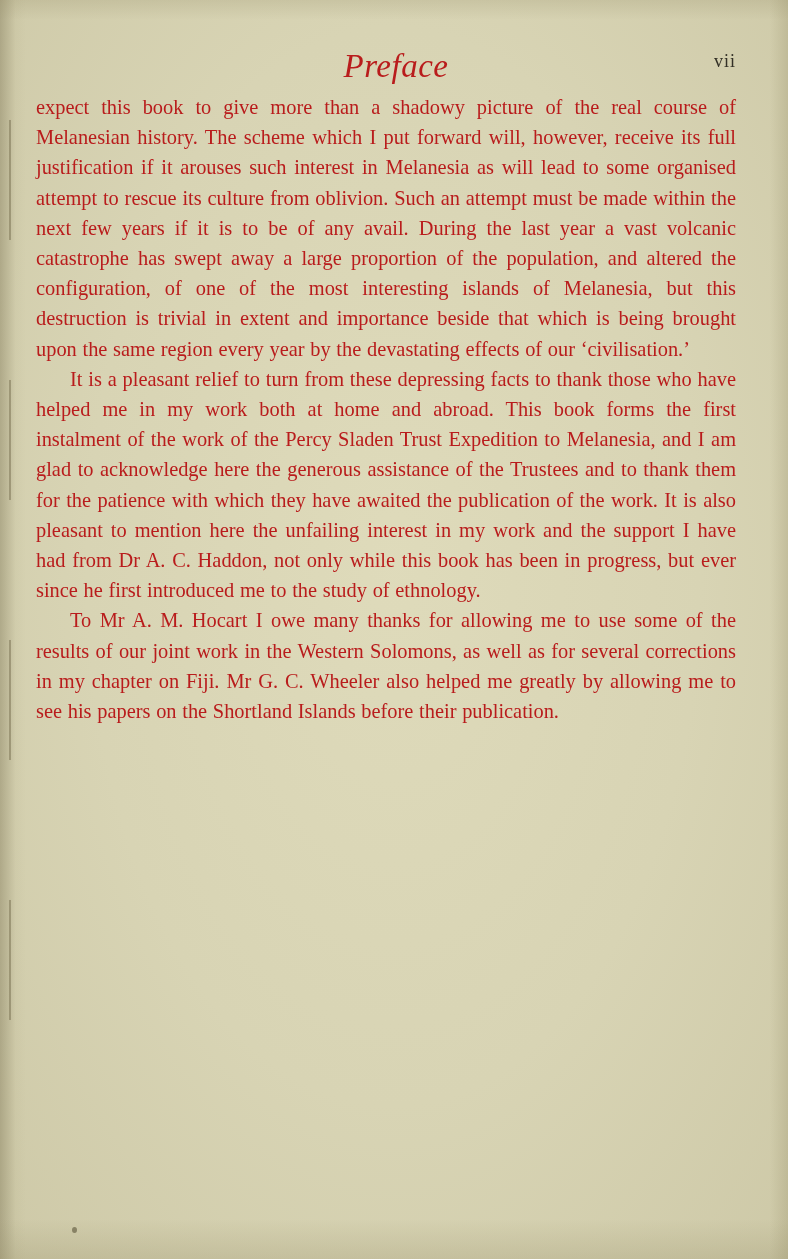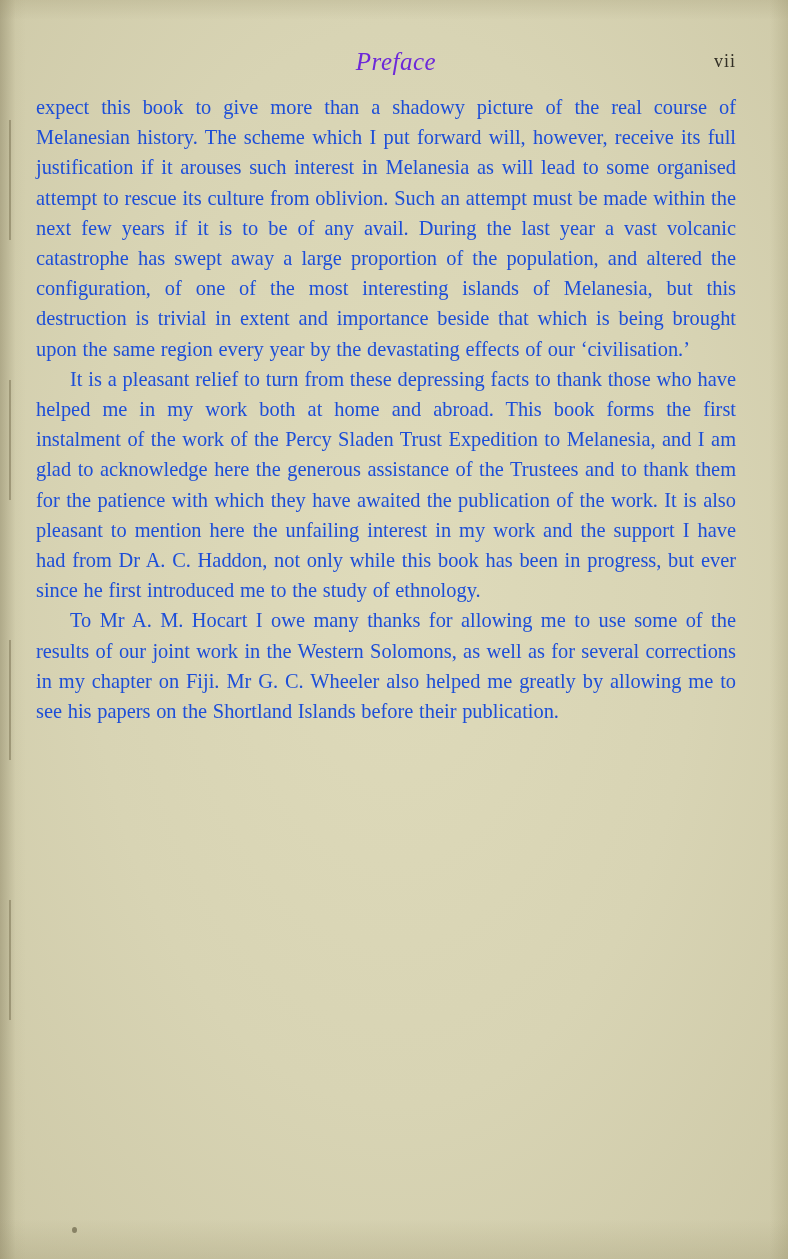--- a/index.html
+++ b/index.html
@@ -80,43 +80,43 @@
     left: 36px;
     right: 40px;
     height: 34px;
   }
   .running-head .title {
     position: absolute;
     left: 8px;
     right: 0;
     text-align: center;
     font-style: italic;
-    font-size: 25px;
+    font-size: 33px;
     letter-spacing: 0.5px;
-    color: #6d28d9;
+    color: #b91c1c;
   }
   .running-head .folio {
     position: absolute;
     right: 12px;
     top: 3px;
     font-size: 18px;
     letter-spacing: 1px;
     color: #333026;
   }
 
   .body-text {
     position: absolute;
     top: 92px;
     left: 36px;
     width: 700px;
     font-size: 20.4px;
     line-height: 30.2px;
     text-align: justify;
     text-justify: inter-word;
-    color: #1d4ed8;
+    color: #b91c1c;
   }
   .body-text p {
     margin: 0;
   }
   .body-text p.indent {
     text-indent: 34px;
   }
   
   .body-text p {
     word-spacing: 0.6px;

